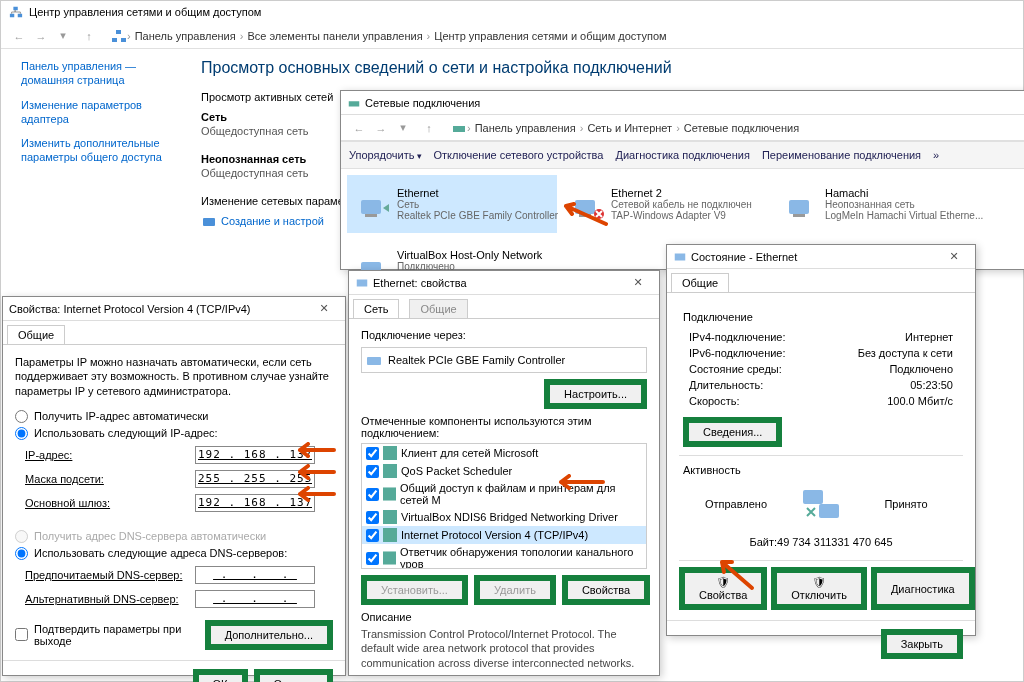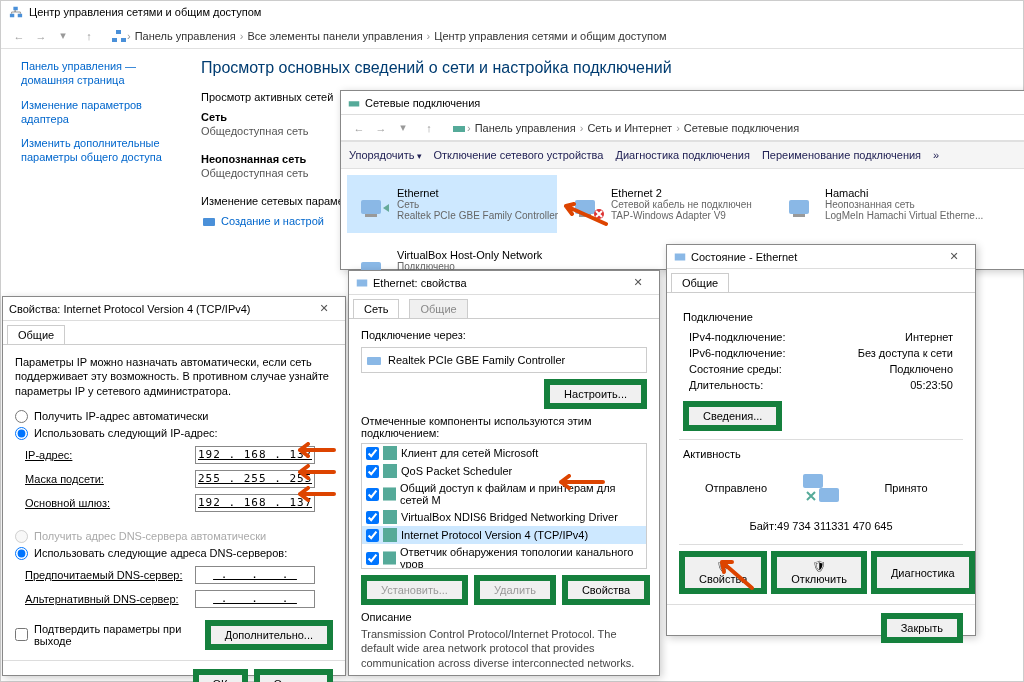--- a/index.html
+++ b/index.html
@@ -414,20 +414,24 @@
           <span>Без доступа к сети</span>
         </div>
       <div class="status-row">
           <span>Состояние среды:</span>
           <span>Подключено</span>
         </div>
       <div class="status-row">
           <span>Длительность:</span>
           <span>05:23:50</span>
         </div>
+      <div class="status-row">
+          <span>Скорость:</span>
+          <span>100.0 Мбит/с</span>
+        </div>
       <div style="margin-top:8px"><button class="btn">Сведения...</button></div>
     </div>
     <div class="hr"></div>
     <div class="status-section">
       <div class="title">Активность</div>
       <div class="activity-box">
         <div class="activity-col">Отправлено</div>
         <svg class="activity-icon" viewBox="0 0 48 36">
             <rect x="6" y="4" width="20" height="14" fill="#8ab8e6" rx="2"></rect>
             <rect x="22" y="18" width="20" height="14" fill="#8ab8e6" rx="2"></rect>

